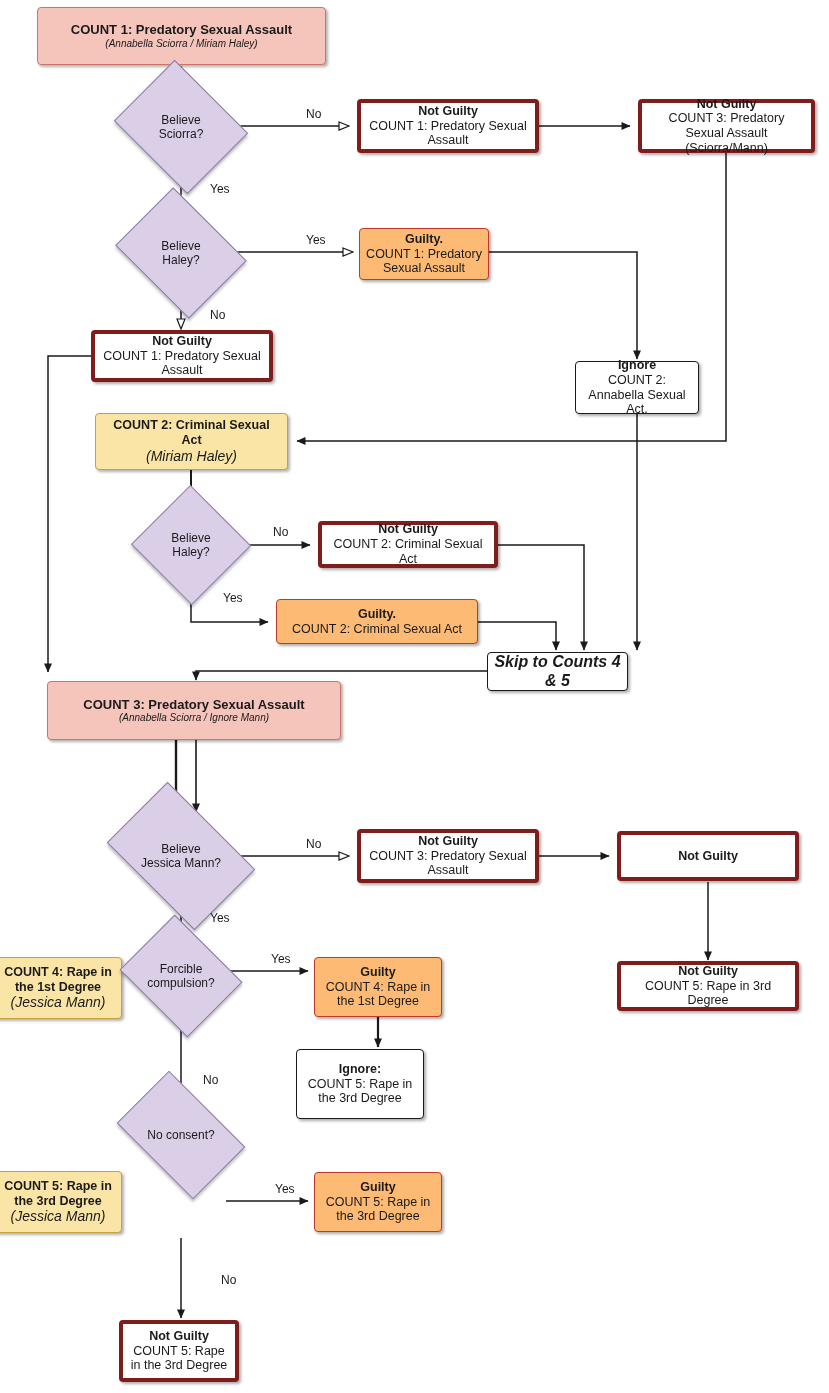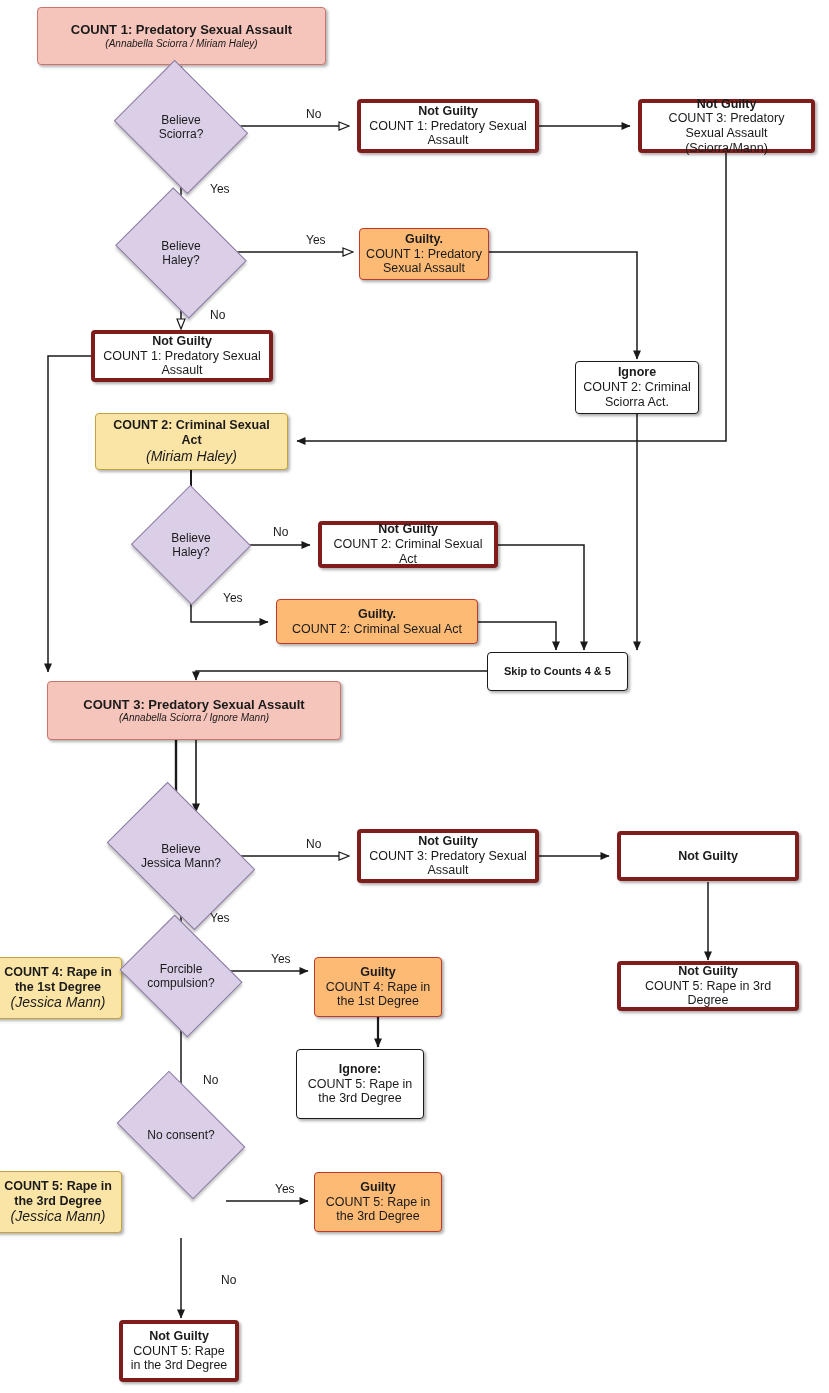--- a/index.html
+++ b/index.html
@@ -80,21 +80,21 @@
   }
   .sub-line {
     font-weight: normal;
   }
   .italic-line {
     font-style: italic;
     font-weight: normal;
     font-size: 14px;
   }
   .n-count .italic-line { font-size: 10px; }
-  .single-line { font-weight: bold; font-size: 11px; }
+  .single-line { font-weight: bold; font-size: 16px; font-style: italic; }
 
   
   .decision {
     position: absolute;
     display: flex;
     align-items: center;
     justify-content: center;
   }
   .decision .dia {
     position: absolute;
@@ -240,21 +240,21 @@
     <div class="sub-line">COUNT 1: Predatory Sexual Assault</div>
   </div>
 
   <div class="node n-notguilty" style="left:91px; top:330px; width:182px; height:52px;">
     <div class="title-line">Not Guilty</div>
     <div class="sub-line">COUNT 1: Predatory Sexual Assault</div>
   </div>
 
   <div class="node n-plain" style="left:575px; top:361px; width:124px; height:53px;">
     <div class="title-line">Ignore</div>
-    <div class="sub-line">COUNT 2: Criminal Sciorra Act.</div>
+    <div class="sub-line">COUNT 2: Annabella Sexual Act.</div>
   </div>
 
   <div class="node n-note" style="left:95px; top:413px; width:193px; height:57px;">
     <div class="title-line">COUNT 2: Criminal Sexual Act</div>
     <div class="italic-line">(Miriam Haley)</div>
   </div>
 
   <div class="decision" style="left:148px; top:503px; width:86px; height:84px;">
     <div class="dia"></div>
     <div class="dlabel">

